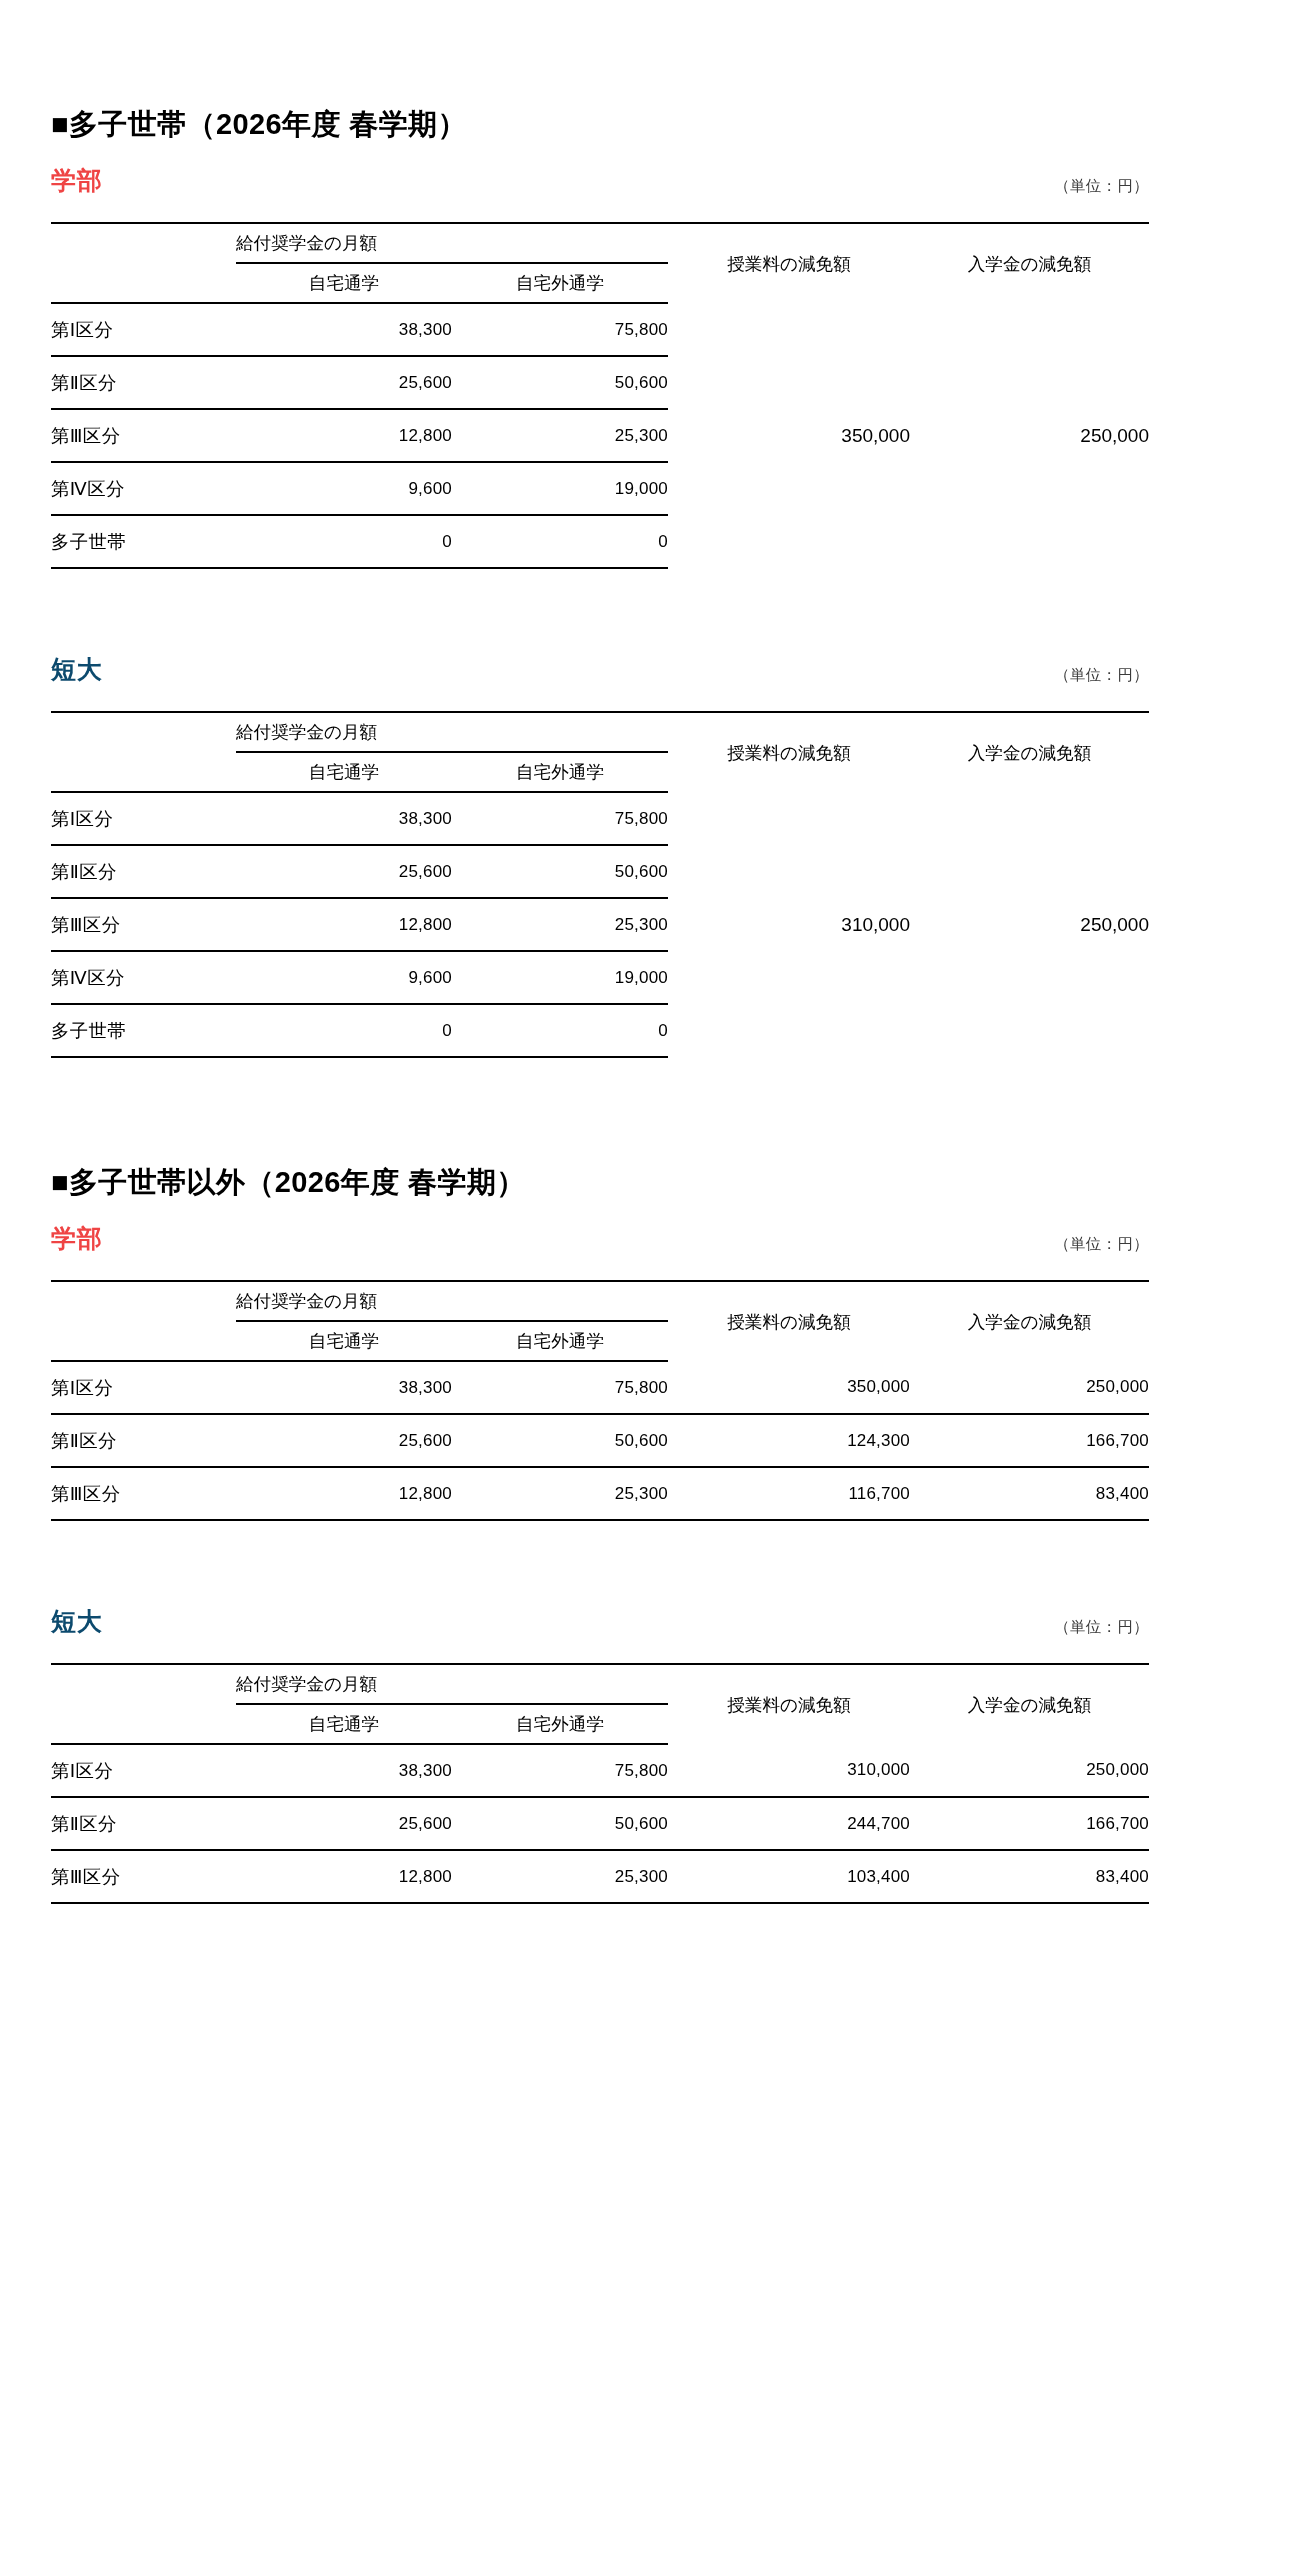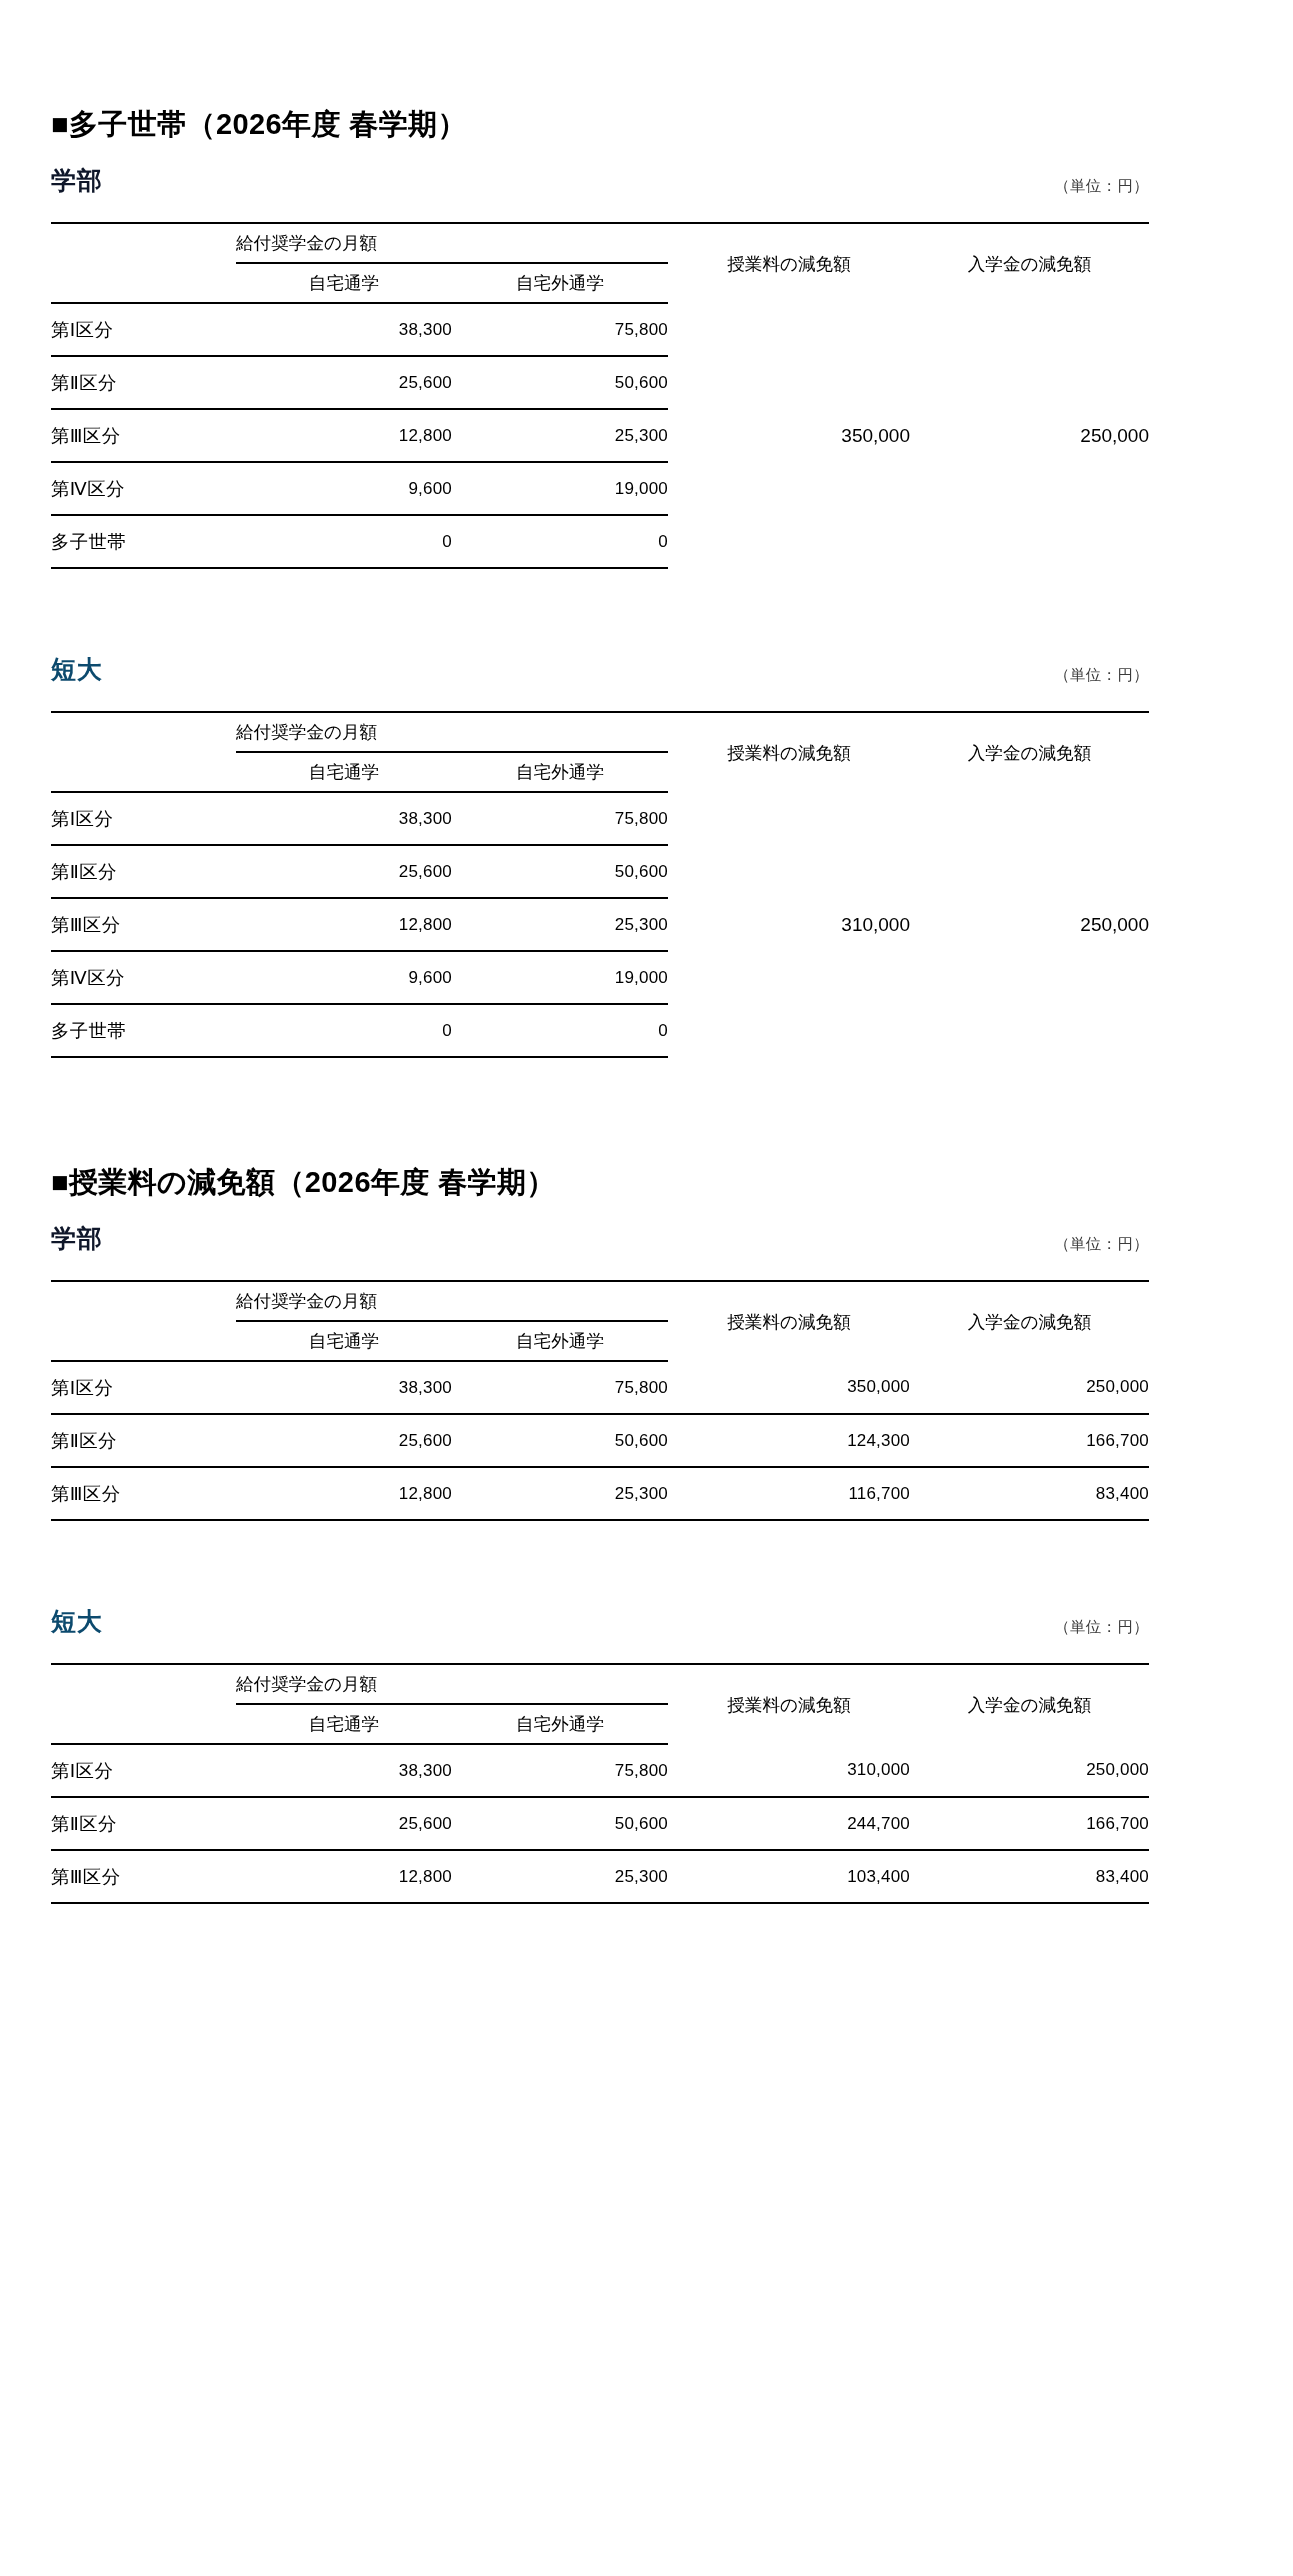--- a/index.html
+++ b/index.html
@@ -40,21 +40,21 @@
     align-items: flex-end;
     justify-content: space-between;
     width: 1098px;
   }
   .sub-title {
     font-size: 25px;
     font-weight: 700;
     line-height: 1;
     letter-spacing: 0.7px;
   }
-  .sub-title.gakubu { color: #0f172a; }
+  .sub-title.gakubu { color: #ef4444; }
   .sub-title.tandai { color: #0c4a6e; }
 
   .unit-note {
     font-size: 15.4px;
     font-weight: 400;
     color: #3a3a3a;
     line-height: 1;
     letter-spacing: 0.4px;
     margin-left: 39px;
   }
@@ -257,21 +257,21 @@
             <tr class="data-row last">
               <td class="rowlabel">多子世帯</td>
               <td class="num">0</td>
               <td class="num">0</td>
             </tr>
           </tbody>
         </table>
       </div>
       <div class="spacer-xl"></div>
       <div class="section">
-        <div class="section-title">■授業料の減免額（2026年度 春学期）</div>
+        <div class="section-title">■多子世帯以外（2026年度 春学期）</div>
         <div class="spacer-sm"></div>
         <div class="sub-row">
           <div class="sub-title gakubu">学部</div>
           <div class="unit-note">（単位：円）</div>
         </div>
         <div class="spacer-sm"></div>
         <table class="rate-table hdr-top">
           <colgroup>
             <col class="c-label">
             <col class="c-home">

